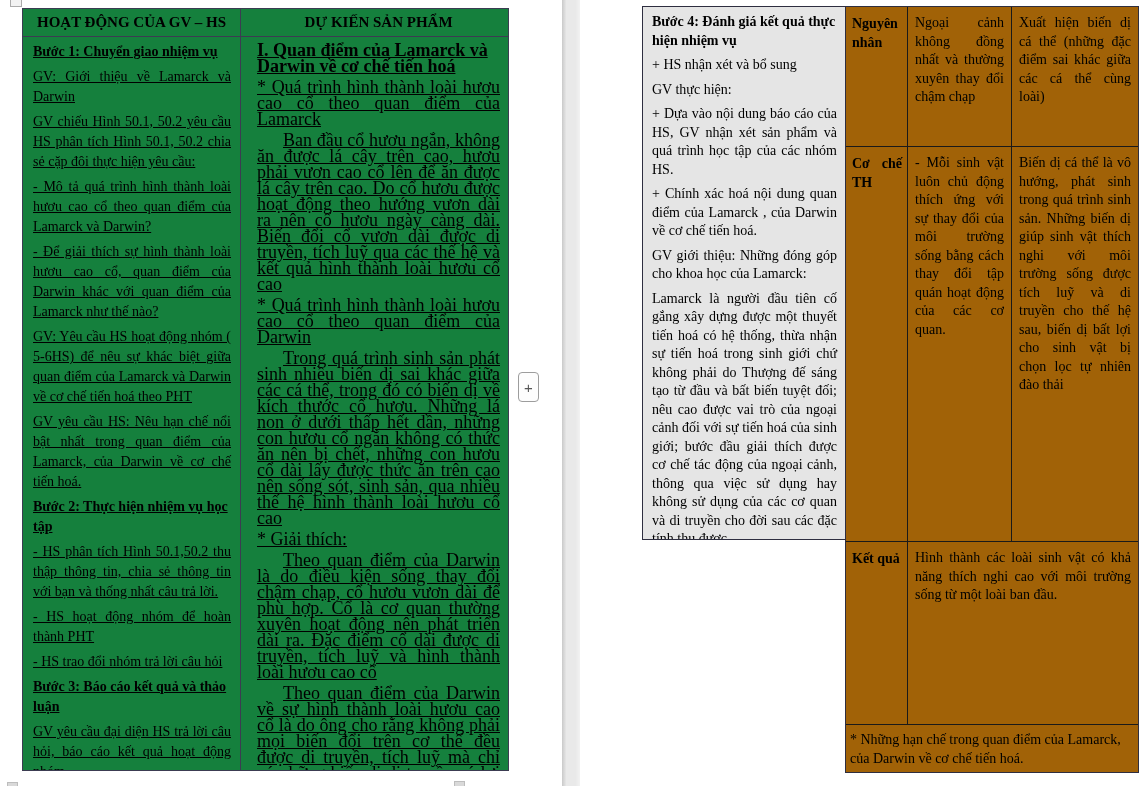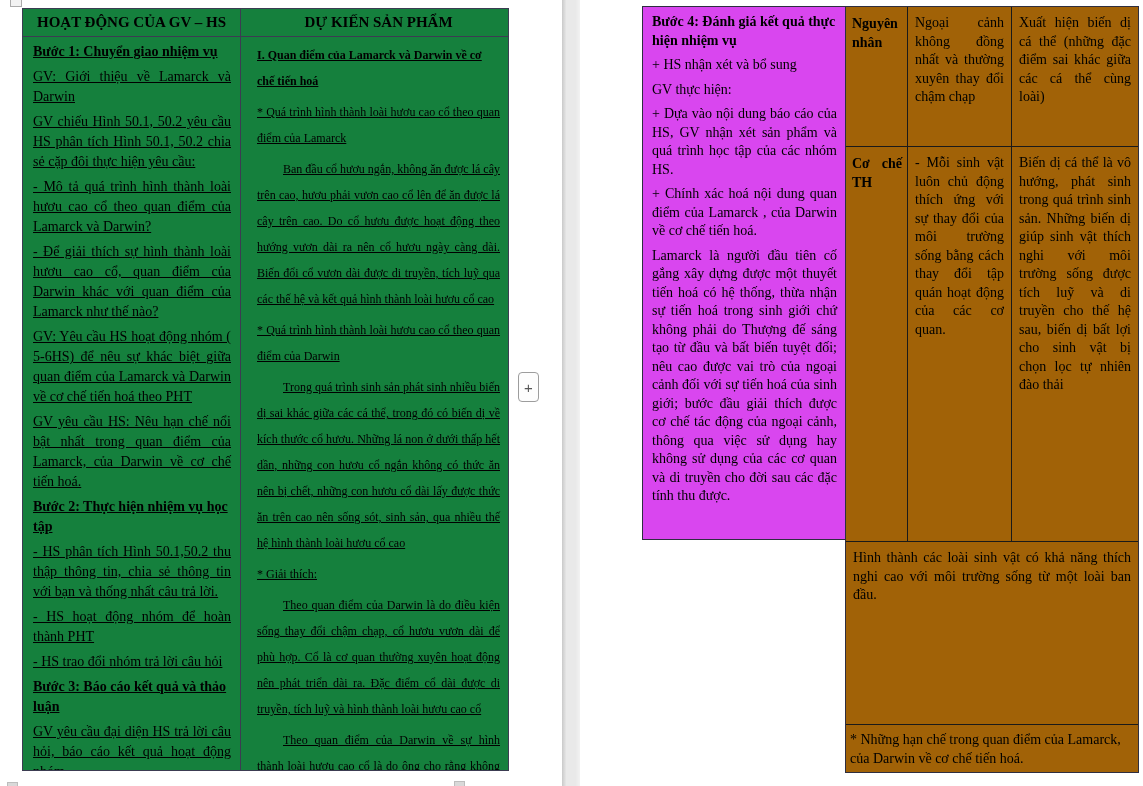--- a/index.html
+++ b/index.html
@@ -24,30 +24,30 @@
   }
   .t1-head { display:flex; border-bottom:1px solid #3c3c52; flex:0 0 28px; }
   .t1-body { display:flex; flex:1; overflow:hidden; }
   .th {
     font-weight:bold; font-size:15px; display:flex; align-items:center; justify-content:center;
   }
   .c1 { width:218px; border-right:1px solid #3c3c52; }
   .c2 { flex:1;margin-left:8px; }
   .cell { padding:5px 9px 0 10px; overflow:hidden;text-decoration:underline; }
   .cell-c1 { font-size:14px; line-height:20px; }
-  .cell-c2 { font-size:12px; line-height:26px; padding:5px 8px 0 8px; }
+  .cell-c2 { font-size:18px; line-height:16px; padding:5px 8px 0 8px; }
   .para { margin:0 0 5px 0; text-align:justify; }
   .para.bold { font-weight:bold; text-align:left; }
   .para.ind { text-indent:26px; }
 
   
   .b4-box {
     position:absolute; left:62px; top:6px; width:204px; height:534px;
     border:1px solid #2e2e40; padding:6px 8px 0 9px;
-    font-size:14px; line-height:18.5px; overflow:hidden; background:#d946ef;
+    font-size:14px; line-height:18.5px; overflow:hidden; background:#e5e5e5;
   }
   .b4-box .para { margin-bottom:6px; }
 
   .t2 {
     position:absolute; left:265px; top:6px; width:294px; height:767px;
     border:1px solid #2e2e40; display:flex; flex-direction:column; background:#a16207;
   }
   .t2-row { display:flex; border-bottom:1px solid #1a1a1a; overflow:hidden; }
   .t2-r0 { flex:0 0 140px; }
   .t2-r1 { flex:0 0 395px; }
@@ -123,20 +123,21 @@
 
 <div class="gutter"></div>
 
 <div class="page page-right">
   <div class="b4-box">
       <p class="para bold">Bước 4: Đánh giá kết quả thực hiện nhiệm vụ</p>
       <p class="para">+ HS nhận xét và bổ sung</p>
       <p class="para">GV thực hiện:</p>
       <p class="para">+ Dựa vào nội dung báo cáo của HS, GV nhận xét sản phẩm và quá trình học tập của các nhóm HS.</p>
       <p class="para">+ Chính xác hoá nội dung quan điểm của Lamarck , của Darwin về cơ chế tiến hoá.</p>
+      <p class="para">GV giới thiệu: Những đóng góp cho khoa học của Lamarck:</p>
       <p class="para">Lamarck là người đầu tiên cố gắng xây dựng được một thuyết tiến hoá có hệ thống, thừa nhận sự tiến hoá trong sinh giới chứ không phải do Thượng đế sáng tạo từ đầu và bất biến tuyệt đối; nêu cao được vai trò của ngoại cảnh đối với sự tiến hoá của sinh giới; bước đầu giải thích được cơ chế tác động của ngoại cảnh, thông qua việc sử dụng hay không sử dụng của các cơ quan và di truyền cho đời sau các đặc tính thu được.</p>
     </div>
 
   <div class="t2">
     <div class="t2-row t2-r0">
       <div class="lab">Nguyên nhân</div>
       <div class="mid tcell">
           <p class="para">Ngoại cảnh không đồng nhất và thường xuyên thay đổi chậm chạp</p>
         </div>
       <div class="rgt tcell">
@@ -146,20 +147,21 @@
     <div class="t2-row t2-r1">
       <div class="lab">Cơ chế TH</div>
       <div class="mid tcell">
           <p class="para">- Mỗi sinh vật luôn chủ động thích ứng với sự thay đổi của môi trường sống bằng cách thay đổi tập quán hoạt động của các cơ quan.</p>
         </div>
       <div class="rgt tcell">
           <p class="para">Biến dị cá thể là vô hướng, phát sinh trong quá trình sinh sản. Những biến dị giúp sinh vật thích nghi với môi trường sống được tích luỹ và di truyền cho thế hệ sau, biến dị bất lợi cho sinh vật bị chọn lọc tự nhiên đào thải</p>
         </div>
     </div>
     <div class="t2-row t2-r2">
+      <div class="lab">Kết quả</div>
       <div class="rgt tcell">
           <p class="para">Hình thành các loài sinh vật có khả năng thích nghi cao với môi trường sống từ một loài ban đầu.</p>
         </div>
     </div>
     <div class="t2-foot">* Những hạn chế trong quan điểm của Lamarck, của Darwin  về cơ chế tiến hoá.</div>
   </div>
 </div>
 
 <div class="insert-btn">
   <span>+</span>

